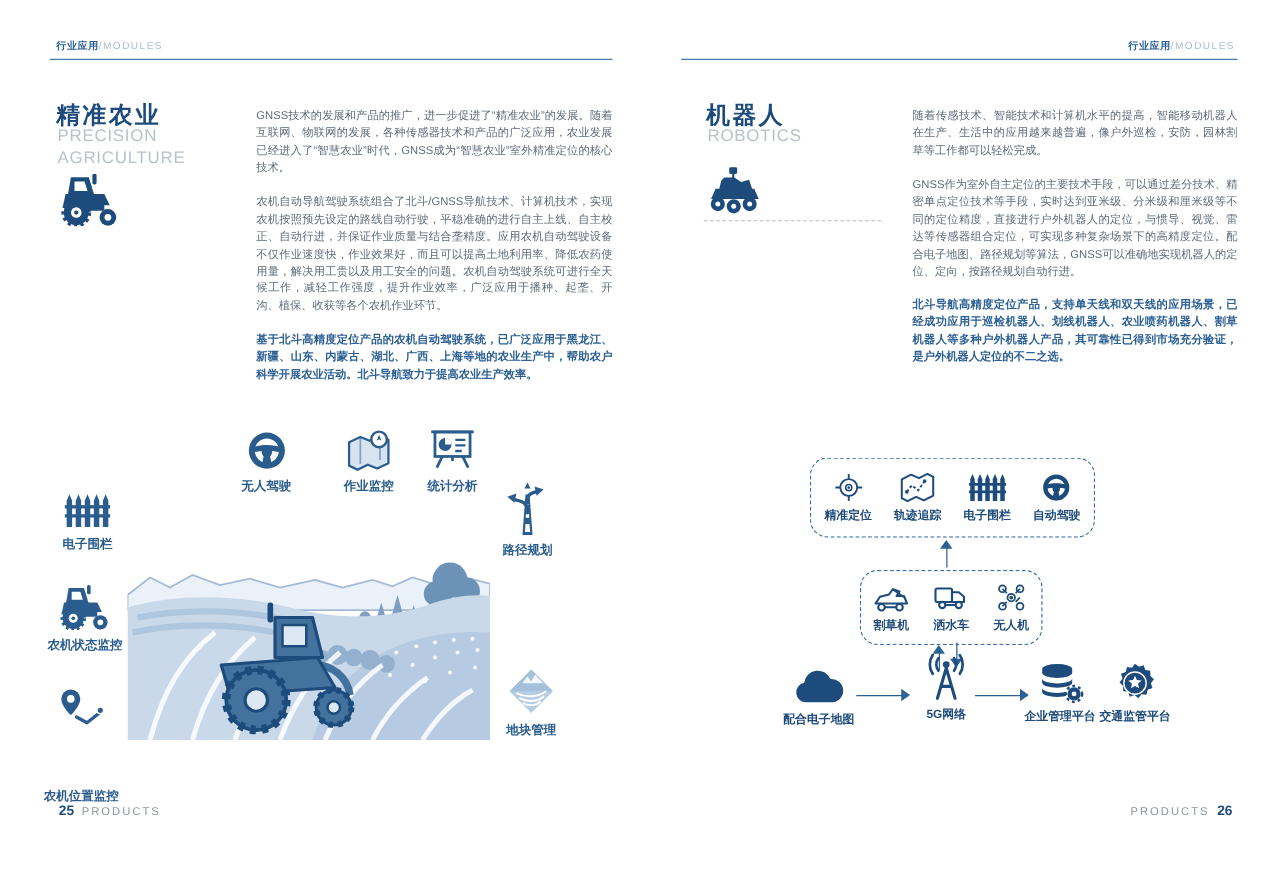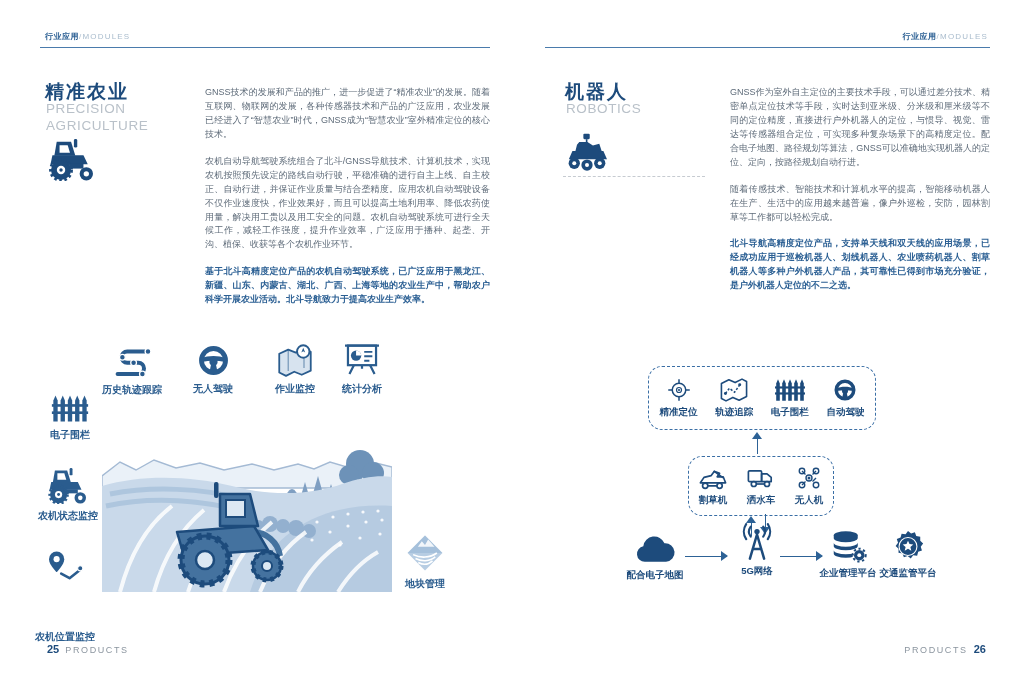--- a/index.html
+++ b/index.html
@@ -126,34 +126,20 @@
           <path d="M23 26h15v5H23z"></path>
         </g>
       </svg></span>
 
   <div class="textcol">
     <p>GNSS技术的发展和产品的推广，进一步促进了“精准农业”的发展。随着互联网、物联网的发展，各种传感器技术和产品的广泛应用，农业发展已经进入了“智慧农业”时代，GNSS成为“智慧农业”室外精准定位的核心技术。</p>
     <p>农机自动导航驾驶系统组合了北斗/GNSS导航技术、计算机技术，实现农机按照预先设定的路线自动行驶，平稳准确的进行自主上线、自主校正、自动行进，并保证作业质量与结合垄精度。应用农机自动驾驶设备不仅作业速度快，作业效果好，而且可以提高土地利用率、降低农药使用量，解决用工贵以及用工安全的问题。农机自动驾驶系统可进行全天候工作，减轻工作强度，提升作业效率，广泛应用于播种、起垄、开沟、植保、收获等各个农机作业环节。</p>
     <p class="em">基于北斗高精度定位产品的农机自动驾驶系统，已广泛应用于黑龙江、新疆、山东、内蒙古、湖北、广西、上海等地的农业生产中，帮助农户科学开展农业活动。北斗导航致力于提高农业生产效率。</p>
   </div>
 
-  <div class="feat f0">
-    <span class="ic">
-        <svg viewBox="0 0 52 40">
-          <path d="M46 7H20a7 7 0 0 0 0 14h14a7 7 0 0 1 0 14H8" fill="none" stroke="currentColor" stroke-width="5" stroke-linecap="round"></path>
-          <g fill="currentColor" stroke="#fff" stroke-width="1.6">
-            <circle cx="46" cy="7" r="3.6"></circle>
-            <circle cx="14" cy="14" r="3.6"></circle>
-            <circle cx="28" cy="21" r="3.6"></circle>
-            <circle cx="39" cy="35" r="3.6"></circle>
-          </g>
-        </svg>
-      </span>
-    <span class="lbl">历史轨迹跟踪</span>
-  </div>
   <div class="feat f1">
     <span class="ic">
         <svg viewBox="0 0 48 48">
           <g fill="currentColor">
             <path fill-rule="evenodd" d="M24 3a21 21 0 1 1 0 42 21 21 0 0 1 0-42zm0 7a14 14 0 1 0 0 28 14 14 0 0 0 0-28z"></path>
             <path d="M5.5 20.5c12-4.2 25-4.2 37 0l-1.6 5.6a86 86 0 0 0-33.8 0z"></path>
             <circle cx="24" cy="26" r="6"></circle>
             <path d="M20.8 28h6.4l3 14.6a21 21 0 0 1-12.4 0z"></path>
           </g>
         </svg>
@@ -196,20 +182,42 @@
             <rect x="0" y="24" width="50" height="3.6"></rect>
             <path d="M2 9l3-7 3 7v29H2z"></path>
             <path d="M12 9l3-7 3 7v29h-6z"></path>
             <path d="M22 9l3-7 3 7v29h-6z"></path>
             <path d="M32 9l3-7 3 7v29h-6z"></path>
             <path d="M42 9l3-7 3 7v29h-6z"></path>
           </g>
         </svg>
       </span>
     <span class="lbl">电子围栏</span>
+  </div>
+  <div class="feat f5">
+    <span class="ic">
+        <svg viewBox="0 0 44 52">
+          <path d="M17 52l3-40h4l3 40z" fill="currentColor"></path>
+          <g fill="#fff">
+            <path d="M21.3 17h1.4l.4 5h-2.2z"></path>
+            <path d="M20.7 28h2.6l.5 7h-3.6z"></path>
+            <path d="M20 41h4l.6 8h-5.2z"></path>
+          </g>
+          <g fill="none" stroke="currentColor" stroke-width="3.4" stroke-linecap="round">
+            <path d="M22 20c0-7 1-9 9-11"></path>
+            <path d="M22 30c0-9-3-11-13-13"></path>
+          </g>
+          <g fill="currentColor">
+            <path d="M29 4l9 3-7 6z"></path>
+            <path d="M11 11l-9 3 7 6z"></path>
+            <path d="M19 6l3-6 3 6z"></path>
+          </g>
+        </svg>
+      </span>
+    <span class="lbl">路径规划</span>
   </div>
   <div class="feat f6">
     <span class="ic">
         <svg viewBox="0 0 52 44">
           <g fill="currentColor">
             <rect x="28" y="0" width="3.5" height="9" rx="1.5"></rect>
             <path d="M10 3h15l4.5 14.5H7.5z"></path>
             <path d="M13 6.5h8.5l2.4 8H13z" fill="#fff"></path>
             <path d="M5.5 17H38l4.5 9.5H3.5z"></path>
             <circle cx="14.5" cy="32.5" r="10.5"></circle>
@@ -347,22 +355,22 @@
           <circle cx="10" cy="35.5" r="2.2" fill="#fff"></circle>
           <circle cx="24" cy="37.5" r="6.2"></circle>
           <circle cx="24" cy="37.5" r="2.2" fill="#fff"></circle>
           <circle cx="38" cy="35.5" r="6.2"></circle>
           <circle cx="38" cy="35.5" r="2.2" fill="#fff"></circle>
         </g>
       </svg></span>
   <div class="dash-sep"></div>
 
   <div class="textcol">
+    <p>随着传感技术、智能技术和计算机水平的提高，智能移动机器人在生产、生活中的应用越来越普遍，像户外巡检，安防，园林割草等工作都可以轻松完成。</p>
     <p>GNSS作为室外自主定位的主要技术手段，可以通过差分技术、精密单点定位技术等手段，实时达到亚米级、分米级和厘米级等不同的定位精度，直接进行户外机器人的定位，与惯导、视觉、雷达等传感器组合定位，可实现多种复杂场景下的高精度定位。配合电子地图、路径规划等算法，GNSS可以准确地实现机器人的定位、定向，按路径规划自动行进。</p>
-    <p>随着传感技术、智能技术和计算机水平的提高，智能移动机器人在生产、生活中的应用越来越普遍，像户外巡检，安防，园林割草等工作都可以轻松完成。</p>
     <p class="em">北斗导航高精度定位产品，支持单天线和双天线的应用场景，已经成功应用于巡检机器人、划线机器人、农业喷药机器人、割草机器人等多种户外机器人产品，其可靠性已得到市场充分验证，是户外机器人定位的不二之选。</p>
   </div>
 
   <div class="dbox top">
     <div class="ditem">
       <span class="ic">
           <svg viewBox="0 0 48 48">
             <g fill="none" stroke="currentColor" stroke-width="3">
               <circle cx="24" cy="24" r="13.5"></circle>
               <path d="M24 2.5V10M24 38v7.5M2.5 24H10M38 24h7.5"></path>

